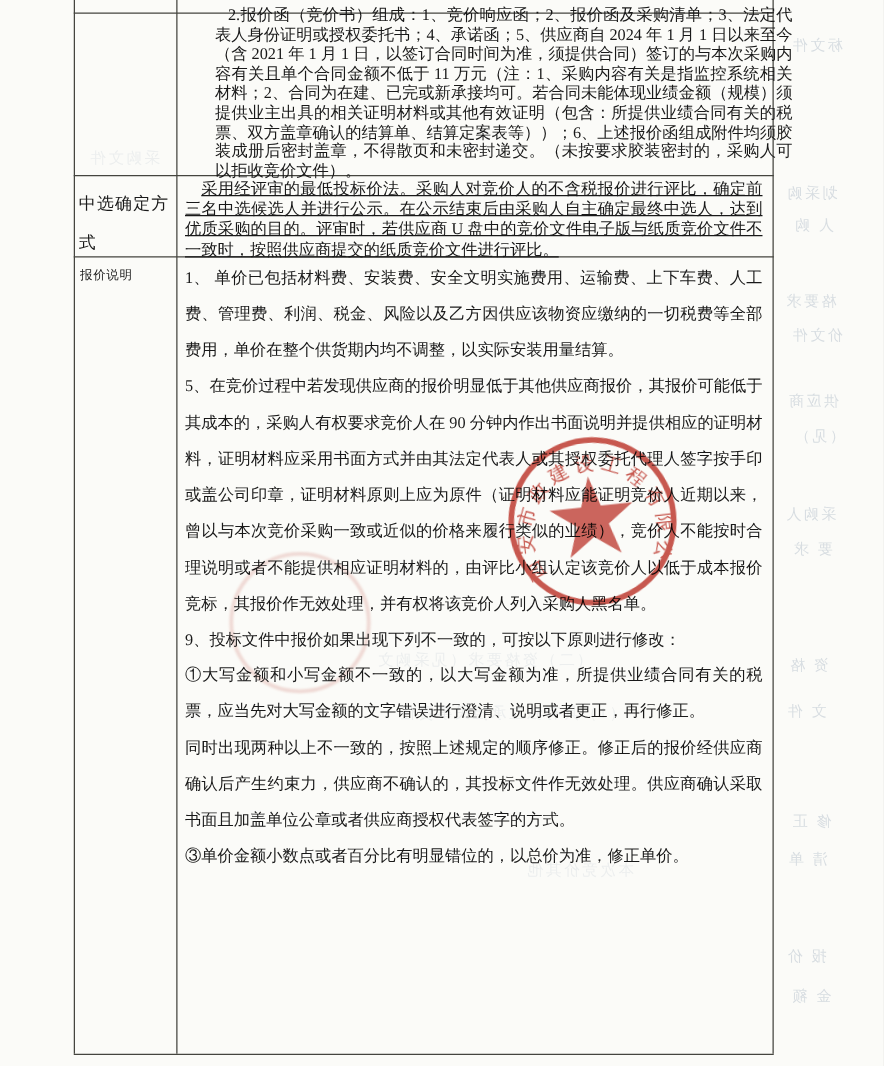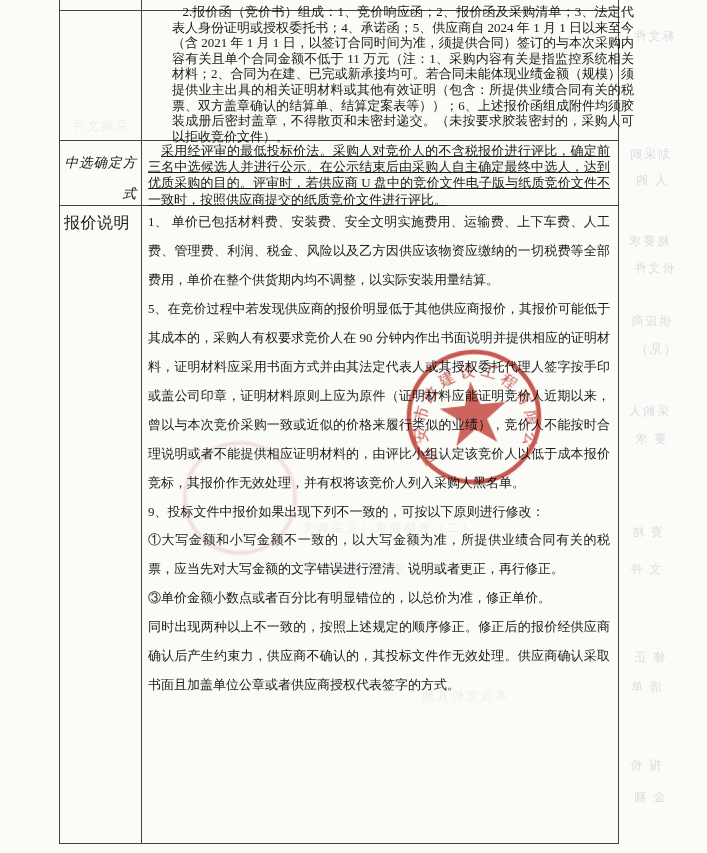--- a/index.html
+++ b/index.html
@@ -7,24 +7,24 @@
     position:relative;width:707px;height:853px;margin:0 auto;
     background:#fbfbf8;overflow:hidden;
     font-family:"Liberation Serif","DejaVu Serif",serif;color:#191919;
   }
   .vline,.hline{position:absolute;background:#45453f;}
   .vline{width:1px;} .hline{height:1px;}
   .cell{position:absolute;text-align:justify;word-break:break-all;}
   .cell p{margin:0;}
   #row1-content{left:148px;top:4px;width:462px;font-size:13px;line-height:15.6px;margin-left:24px;}
   #row1-content p{text-indent:0.8em;}
-  #row2-label{left:63px;top:147px;width:74px;font-size:13.5px;line-height:31px;letter-spacing:1px;text-align:right;font-style:italic;}
+  #row2-label{left:63px;top:147px;width:74px;font-size:13.5px;line-height:31px;letter-spacing:1px;text-align:left;}
   #row2-content{left:148px;top:143px;width:462px;font-size:13px;line-height:16.2px;}
   #row2-content p{text-indent:1em;text-decoration:underline;}
-  #row3-label{left:64px;top:213px;width:74px;font-size:16px;letter-spacing:0.5px;text-align:left;}
+  #row3-label{left:64px;top:213px;width:74px;font-size:10px;letter-spacing:0.5px;text-align:left;}
   #row3-content{left:148px;top:208px;width:462px;font-size:13px;line-height:28.95px;}
   .bleed{
     position:absolute;transform:scaleX(-1);color:#aebac7;opacity:.45;
     font-size:12px;letter-spacing:2px;pointer-events:none;white-space:nowrap;
     font-family:"Liberation Serif","DejaVu Serif",serif;
   }
   .bleed.inner{color:#b9c3cd;opacity:.22;font-size:12.5px;}
   .stamp-layer{position:absolute;left:0;top:0;mix-blend-mode:multiply;pointer-events:none;}
   .stamp-main{opacity:.82;filter:blur(.3px);}
   .stamp-ghost{opacity:.20;filter:blur(1px);}
@@ -71,22 +71,22 @@
   <div class="cell" id="row2-content">
     <p>采用经评审的最低投标价法。采购人对竞价人的不含税报价进行评比，确定前三名中选候选人并进行公示。在公示结束后由采购人自主确定最终中选人，达到优质采购的目的。评审时，若供应商 U 盘中的竞价文件电子版与纸质竞价文件不一致时，按照供应商提交的纸质竞价文件进行评比。</p>
   </div>
 
   <div class="cell" id="row3-label">报价说明</div>
   <div class="cell" id="row3-content">
     <p>1、 单价已包括材料费、安装费、安全文明实施费用、运输费、上下车费、人工费、管理费、利润、税金、风险以及乙方因供应该物资应缴纳的一切税费等全部费用，单价在整个供货期内均不调整，以实际安装用量结算。</p>
     <p>5、在竞价过程中若发现供应商的报价明显低于其他供应商报价，其报价可能低于其成本的，采购人有权要求竞价人在 90 分钟内作出书面说明并提供相应的证明材料，证明材料应采用书面方式并由其法定代表人或其授权委托代理人签字按手印或盖公司印章，证明材料原则上应为原件（证明材料应能证明竞价人近期以来，曾以与本次竞价采购一致或近似的价格来履行类似的业绩），竞价人不能按时合理说明或者不能提供相应证明材料的，由评比小组认定该竞价人以低于成本报价竞标，其报价作无效处理，并有权将该竞价人列入采购人黑名单。</p>
     <p>9、投标文件中报价如果出现下列不一致的，可按以下原则进行修改：</p>
     <p>①大写金额和小写金额不一致的，以大写金额为准，所提供业绩合同有关的税票，应当先对大写金额的文字错误进行澄清、说明或者更正，再行修正。</p>
+    <p>同时出现两种以上不一致的，按照上述规定的顺序修正。修正后的报价经供应商确认后产生约束力，供应商不确认的，其投标文件作无效处理。供应商确认采取书面且加盖单位公章或者供应商授权代表签字的方式。</p>
     <p>③单价金额小数点或者百分比有明显错位的，以总价为准，修正单价。</p>
-    <p>同时出现两种以上不一致的，按照上述规定的顺序修正。修正后的报价经供应商确认后产生约束力，供应商不确认的，其投标文件作无效处理。供应商确认采取书面且加盖单位公章或者供应商授权代表签字的方式。</p>
   </div>
 
   <svg class="stamp-layer" width="707" height="853" viewBox="0 0 707 853">
 
     <g class="stamp-ghost">
       <circle cx="240" cy="498" r="55" fill="none" stroke="#c4554a" stroke-width="3"></circle>
     </g>
 
     <g class="stamp-main" transform="rotate(-6 474 417)">
       <circle cx="474" cy="417" r="65" fill="none" stroke="#bf352b" stroke-width="4.5"></circle>

